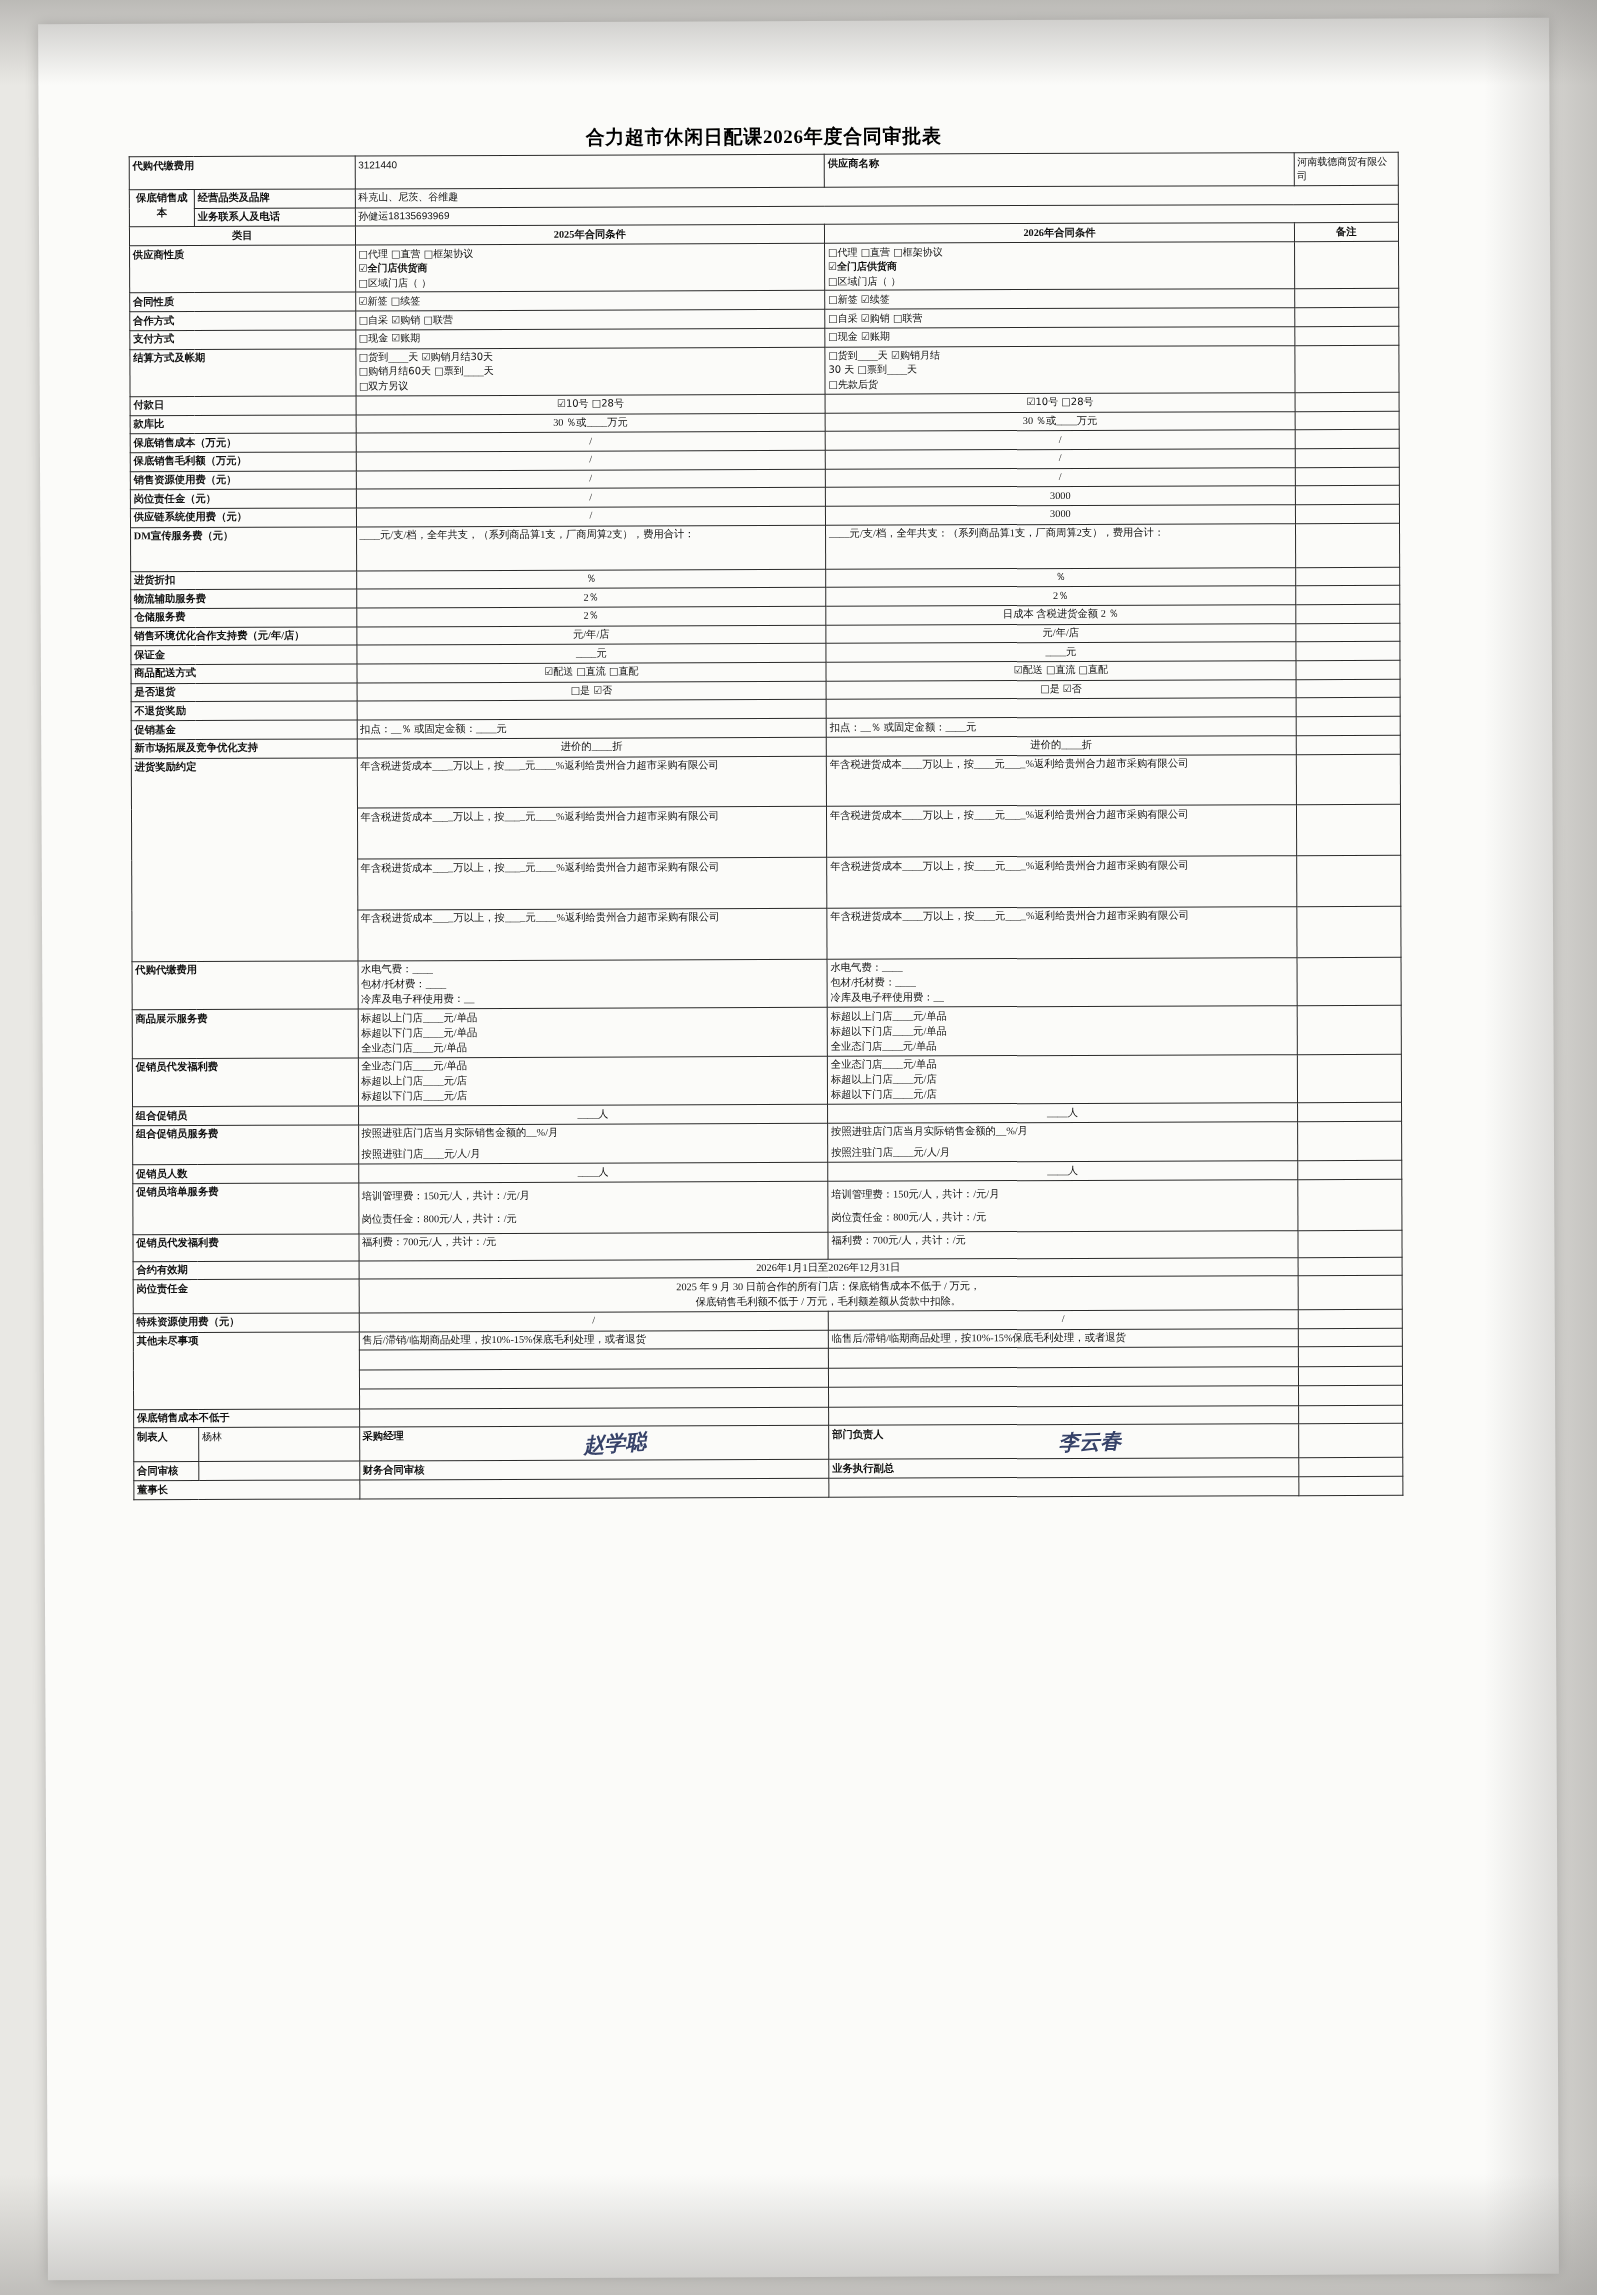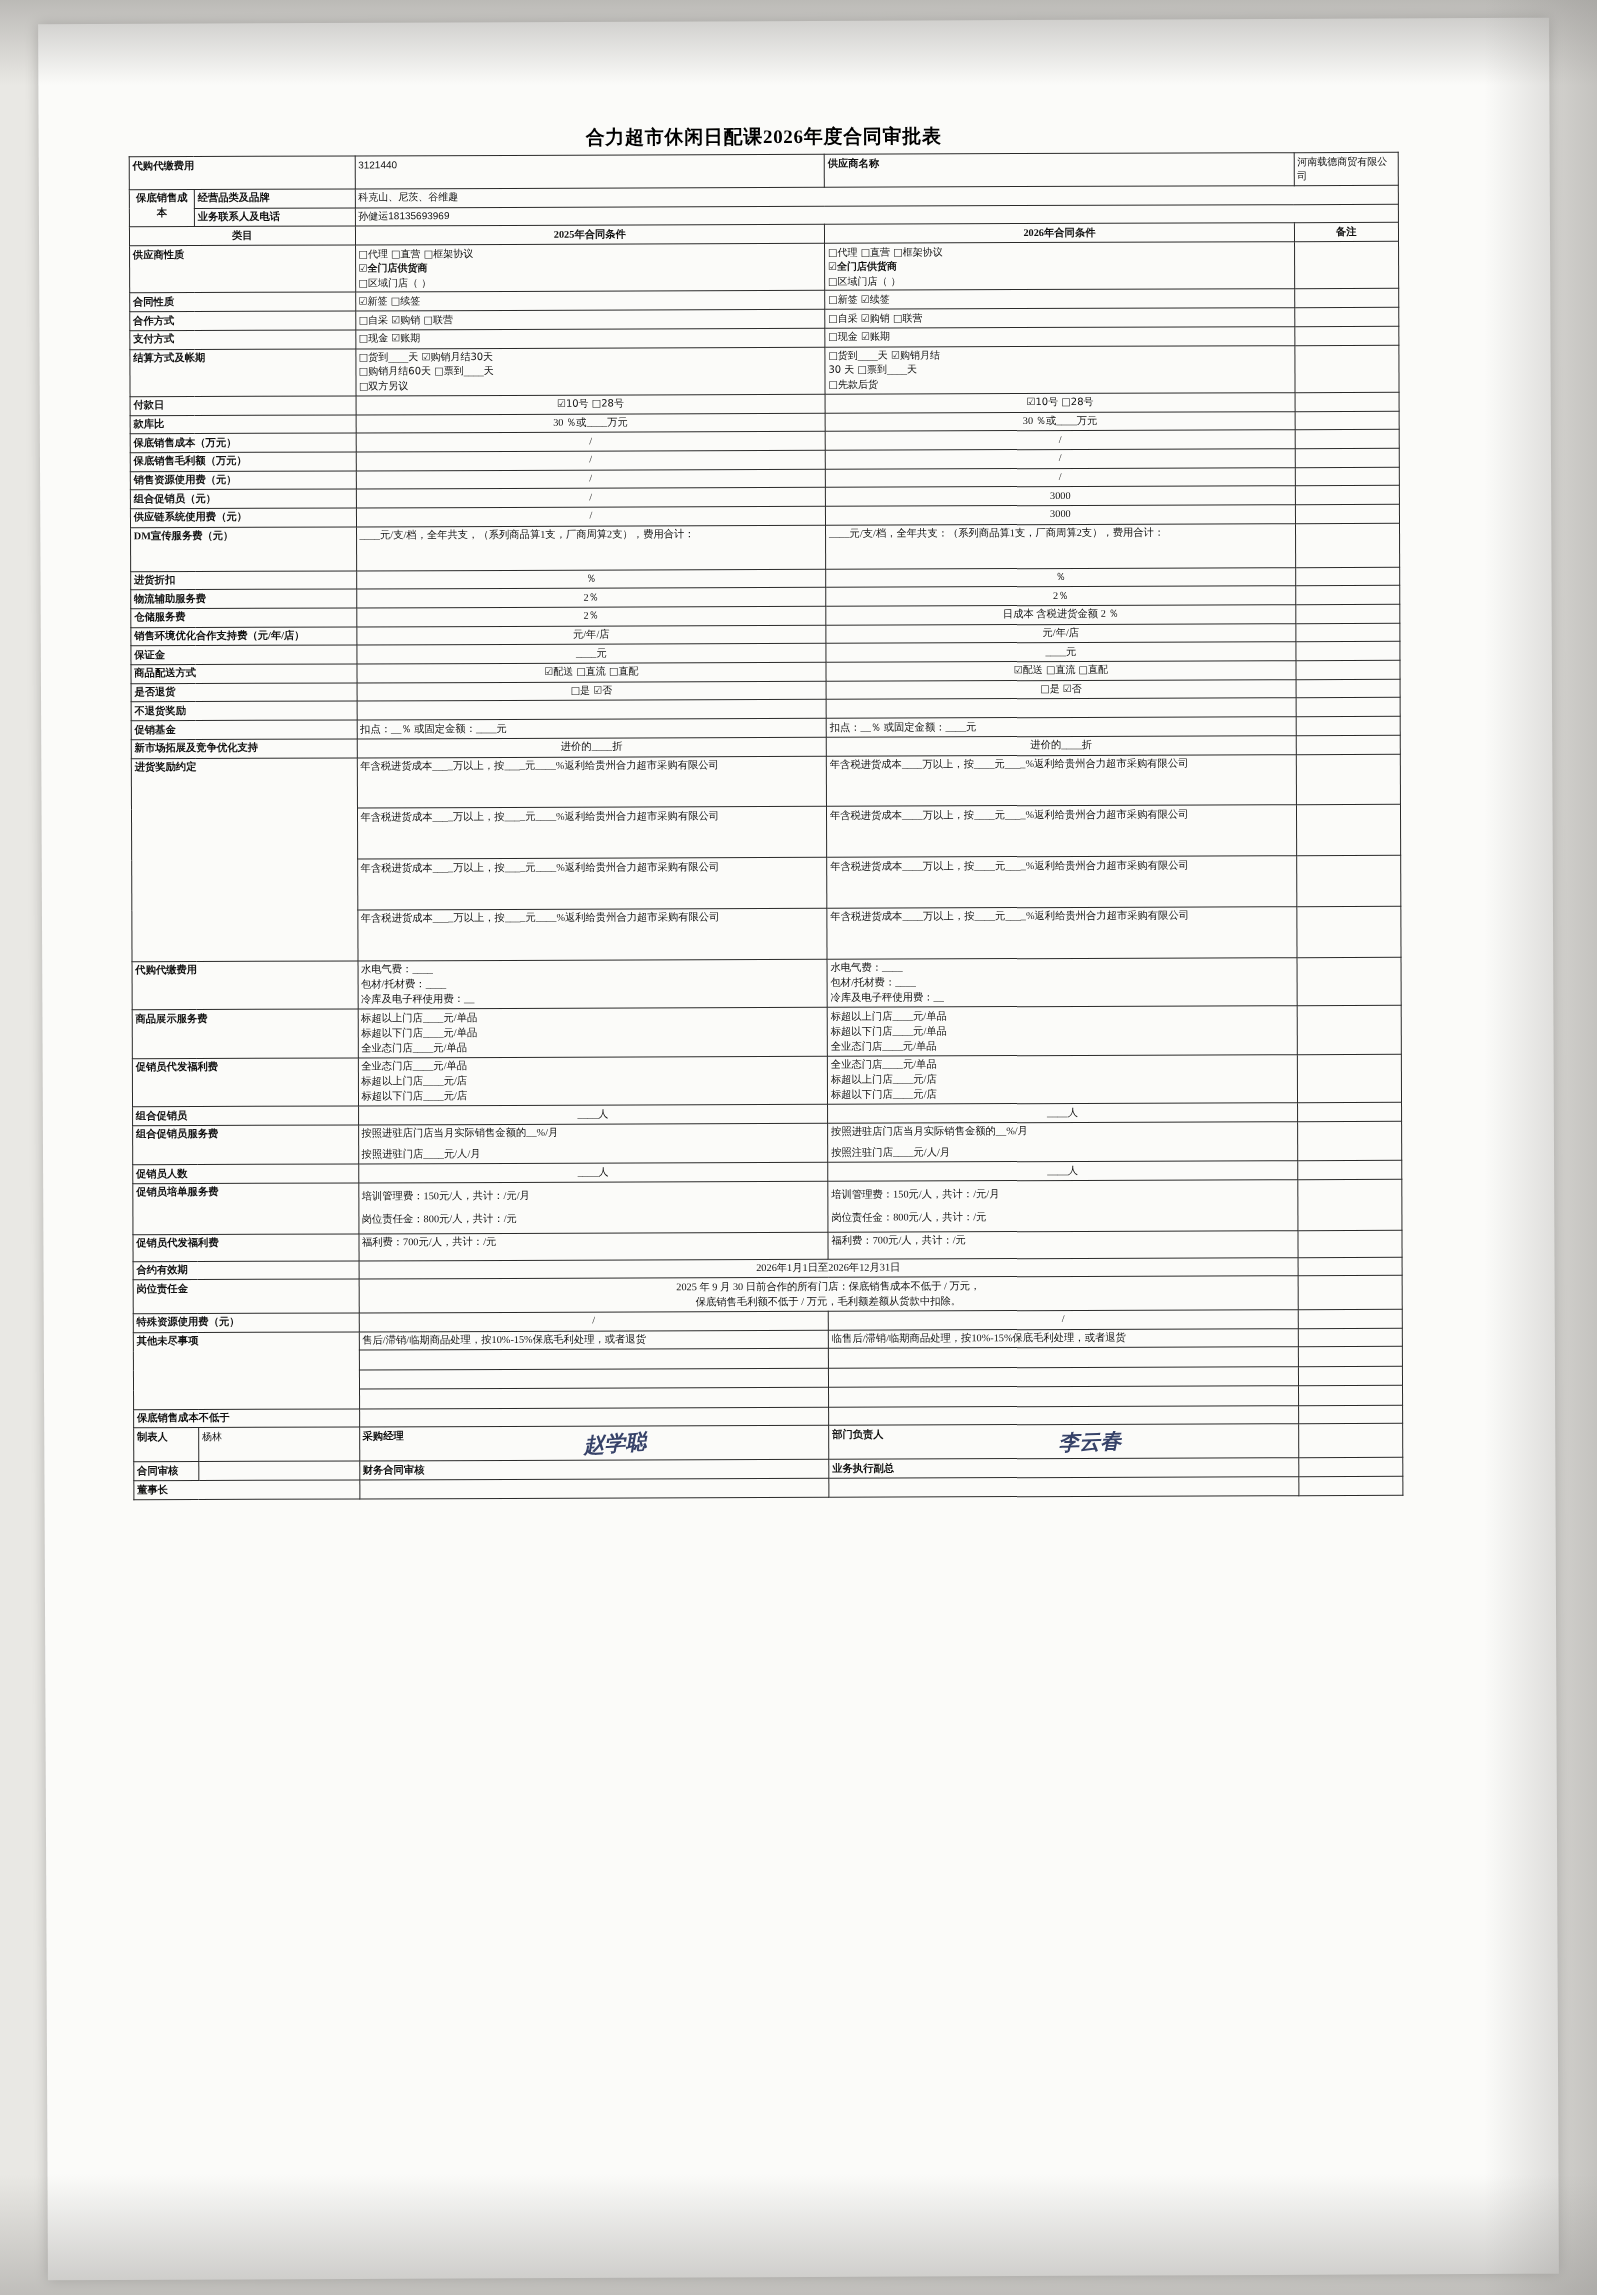--- a/index.html
+++ b/index.html
@@ -185,21 +185,21 @@
         <td class="ctr">/</td>
         <td></td>
       </tr>
       <tr>
         <td colspan="2" class="lbl">销售资源使用费（元）</td>
         <td class="ctr">/</td>
         <td class="ctr">/</td>
         <td></td>
       </tr>
       <tr>
-        <td colspan="2" class="lbl">组合促销员（元）</td>
+        <td colspan="2" class="lbl">岗位责任金（元）</td>
         <td class="ctr">/</td>
         <td class="ctr">3000</td>
         <td></td>
       </tr>
       <tr>
         <td colspan="2" class="lbl">供应链系统使用费（元）</td>
         <td class="ctr">/</td>
         <td class="ctr">3000</td>
         <td></td>
       </tr>

